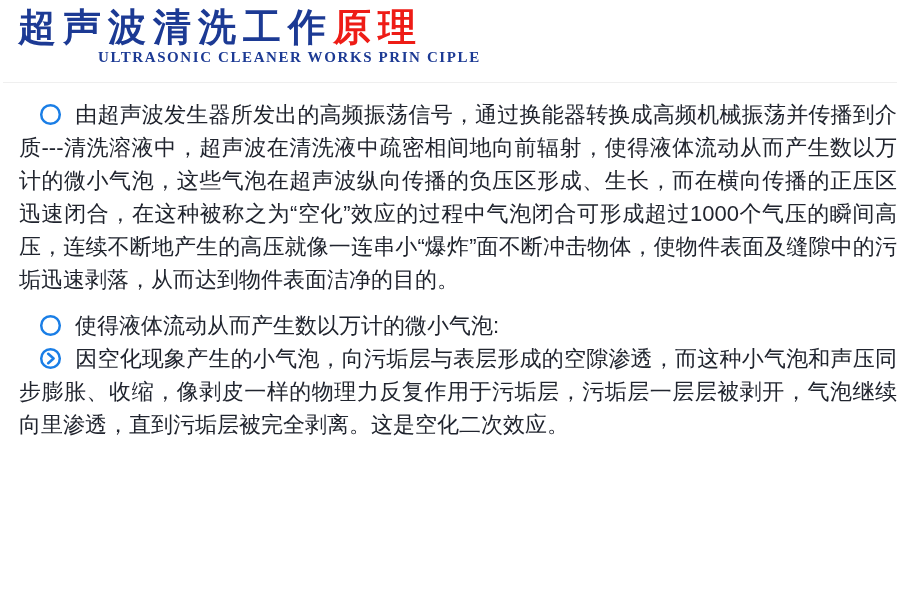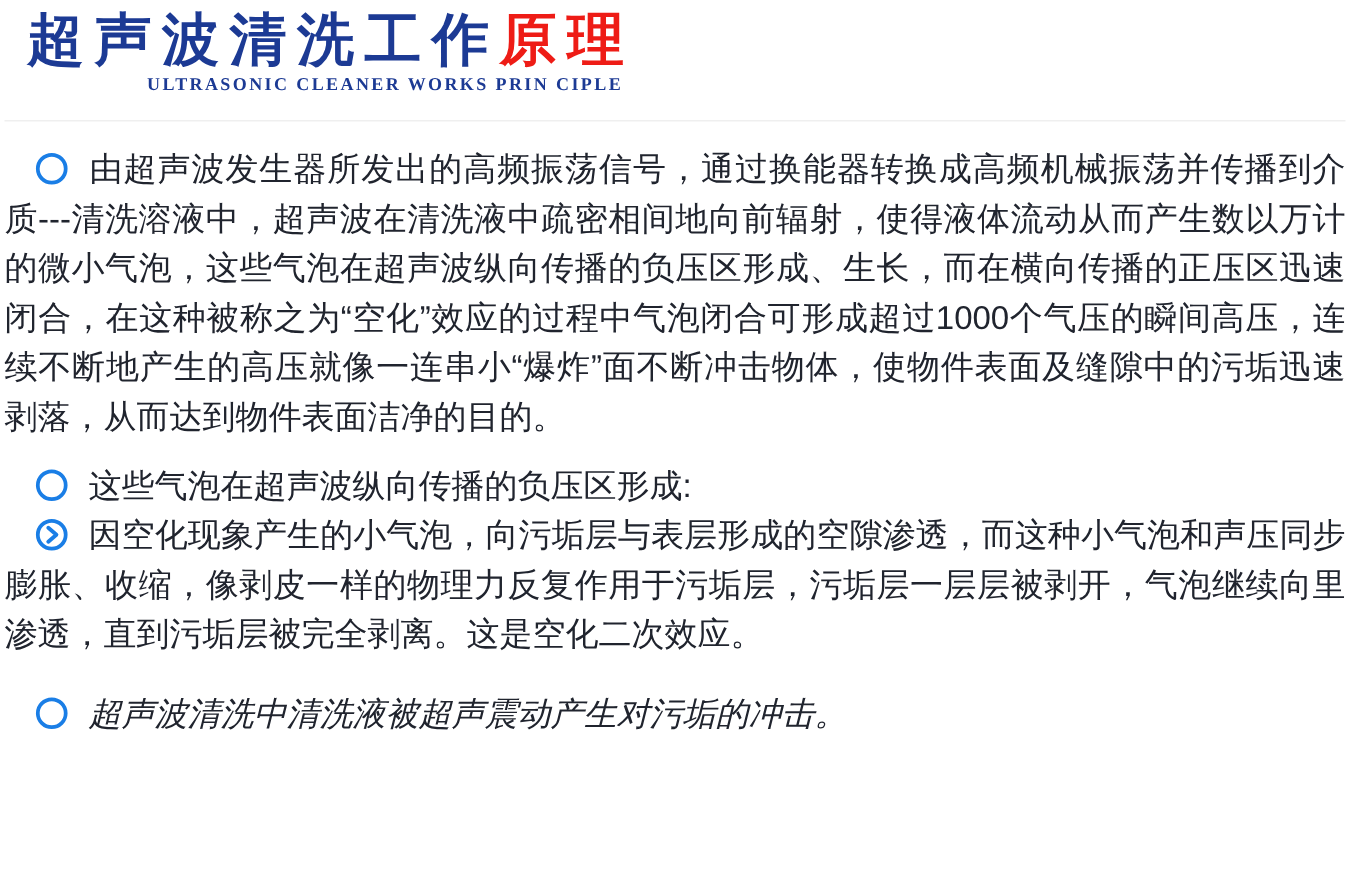--- a/index.html
+++ b/index.html
@@ -25,38 +25,38 @@
     font-weight: 900;
     letter-spacing: 7px;
     color: var(--title-blue, #1c3a94);
     white-space: nowrap;
   }
   h1.title .accent { color: var(--title-red, #ee1c16); }
   .subtitle {
     margin: 1px 0 16px 80px;
     font-family: "Liberation Serif", "DejaVu Serif", serif;
     font-weight: bold;
-    font-size: 12px;
+    font-size: 15px;
     letter-spacing: 1.6px;
     color: var(--title-blue, #1c3a94);
     white-space: nowrap;
   }
   .divider {
     margin-top: 16px;
     border-top: 1px solid #efefef;
   }
   main.content {
     margin-top: 15px;
     font-size: 22px;
     line-height: 33px;
     color: var(--body-text, #20242e);
     text-align: justify;
     text-justify: inter-character;
   }
-  .para { margin: 0 0 13px 0; }
+  .para { margin: 0 0 13px 16px; }
   .para .bullet {
     display: inline-block;
     width: 23px;
     height: 23px;
     margin: 0 13px 0 20px;
     vertical-align: -4px;
     color: var(--bullet-blue, #1a7ee6);
   }
   .para .bullet svg { display: block; width: 23px; height: 23px; }
   
@@ -78,27 +78,24 @@
 
   <div class="divider"></div>
 
   <main class="content" id="paragraphs">
   <p class="para"><span class="bullet"><svg viewBox="0 0 23 23">
             <circle cx="11.5" cy="11.5" r="9.3" fill="none" stroke="currentColor" stroke-width="2.5"></circle>
           </svg></span><span class="ptext">由超声波发生器所发出的高频振荡信号，通过换能器转换成高频机械振荡并传播到介质---清洗溶液中，超声波在清洗液中疏密相间地向前辐射，使得液体流动从而产生数以万计的微小气泡，这些气泡在超声波纵向传播的负压区形成、生长，而在横向传播的正压区迅速闭合，在这种被称之为“空化”效应的过程中气泡闭合可形成超过1000个气压的瞬间高压，连续不断地产生的高压就像一连串小“爆炸”面不断冲击物体，使物件表面及缝隙中的污垢迅速剥落，从而达到物件表面洁净的目的。</span></p>
 
   <p class="para"><span class="bullet"><svg viewBox="0 0 23 23">
             <circle cx="11.5" cy="11.5" r="9.3" fill="none" stroke="currentColor" stroke-width="2.5"></circle>
-          </svg></span><span class="ptext">这些气泡在超声波纵向传播的负压区形成:</span></p>
+          </svg></span><span class="ptext">使得液体流动从而产生数以万计的微小气泡:</span></p>
 
 
   <p class="para"><span class="bullet"><svg viewBox="0 0 23 23">
             <circle cx="11.5" cy="11.5" r="9.3" fill="none" stroke="currentColor" stroke-width="2.5"></circle>
             <path d="M9.2 6.8 L14.6 11.5 L9.2 16.2" fill="none" stroke="currentColor" stroke-width="2.6" stroke-linecap="round" stroke-linejoin="round"></path>
           </svg></span><span class="ptext">因空化现象产生的小气泡，向污垢层与表层形成的空隙渗透，而这种小气泡和声压同步膨胀、收缩，像剥皮一样的物理力反复作用于污垢层，污垢层一层层被剥开，气泡继续向里渗透，直到污垢层被完全剥离。这是空化二次效应。</span></p>
 
-  <p class="para"><span class="bullet"><svg viewBox="0 0 23 23">
-            <circle cx="11.5" cy="11.5" r="9.3" fill="none" stroke="currentColor" stroke-width="2.5"></circle>
-          </svg></span><span class="ptext">超声波清洗中清洗液被超声震动产生对污垢的冲击。</span></p>
 
   <p class="para"></p>
 </main>
 </div>
 
 </body></html>

